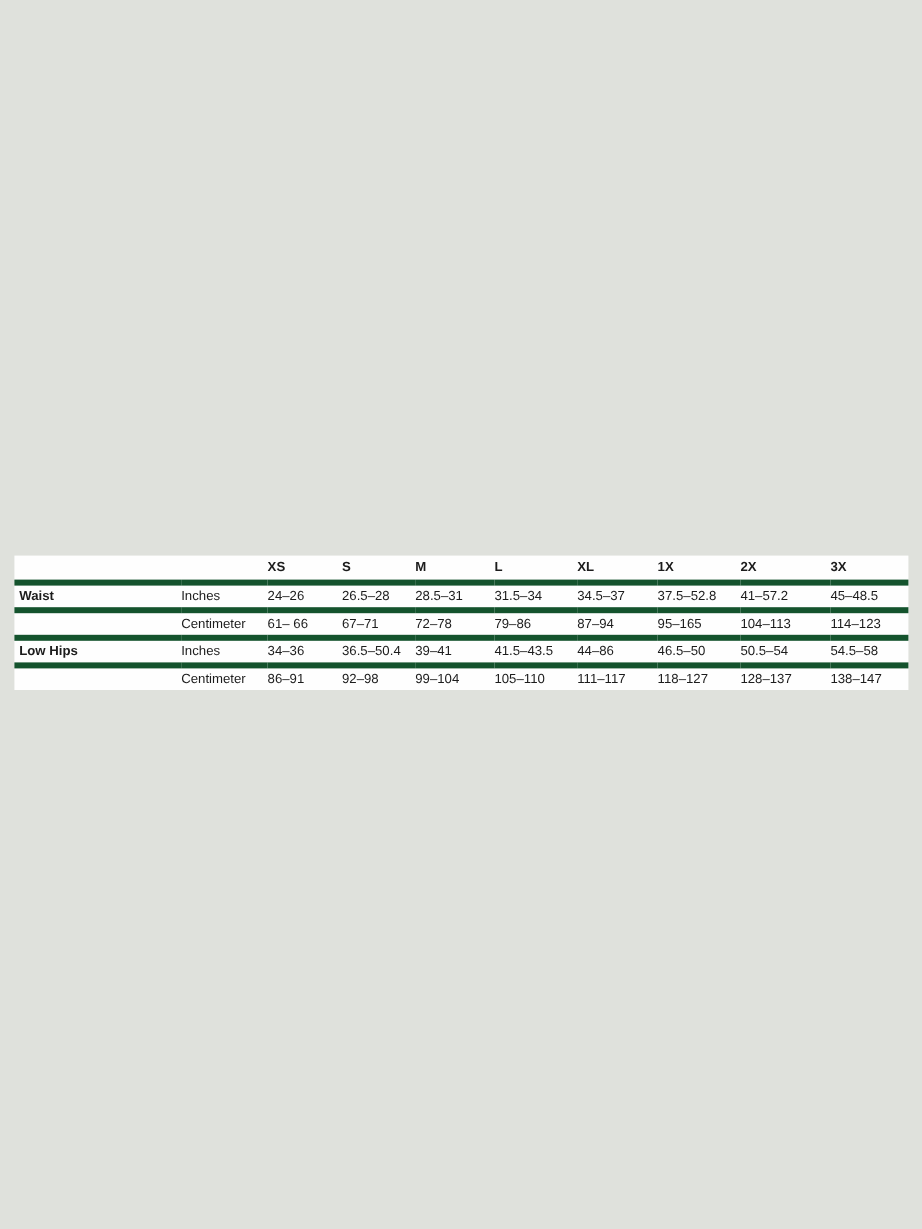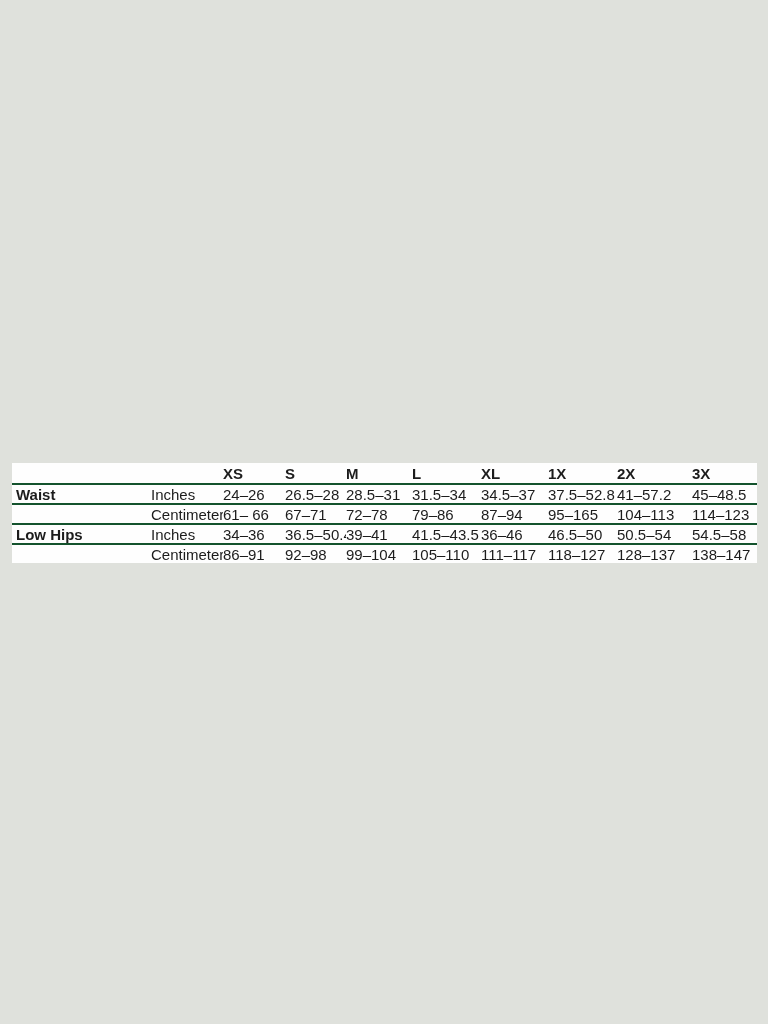--- a/index.html
+++ b/index.html
@@ -19,32 +19,32 @@
     position: absolute;
     left: 12px;
     top: 463px;
     width: 745px;
     background: #fefefe;
   }
   table.size-chart {
     width: 100%;
     border-collapse: collapse;
     table-layout: fixed;
-    font-size: 15px;
+    font-size: 11px;
     color: #1c1c1c;
   }
   table.size-chart td, table.size-chart th {
     height: 18px;
     padding: 0;
     text-align: left;
     vertical-align: middle;
     font-weight: normal;
     white-space: nowrap;
     overflow: hidden;
-    border-top: 2px solid #14532d;
+    border-top: 5px solid #14532d;
   }
   table.size-chart tr:first-child td,
   table.size-chart tr:first-child th {
     border-top: none;
     height: 20px;
   }
   table.size-chart .label-cell {
     padding-left: 4px;
     font-weight: bold;
   }
@@ -117,21 +117,21 @@
       <td>104–113</td>
       <td>114–123</td>
     </tr>
     <tr>
       <td class="label-cell">Low Hips</td>
       <td>Inches</td>
       <td>34–36</td>
       <td>36.5–50.4</td>
       <td>39–41</td>
       <td>41.5–43.5</td>
-      <td>36–46</td>
+      <td>44–86</td>
       <td>46.5–50</td>
       <td>50.5–54</td>
       <td>54.5–58</td>
     </tr>
     <tr>
       <td class="label-cell"></td>
       <td>Centimeter</td>
       <td>86–91</td>
       <td>92–98</td>
       <td>99–104</td>

